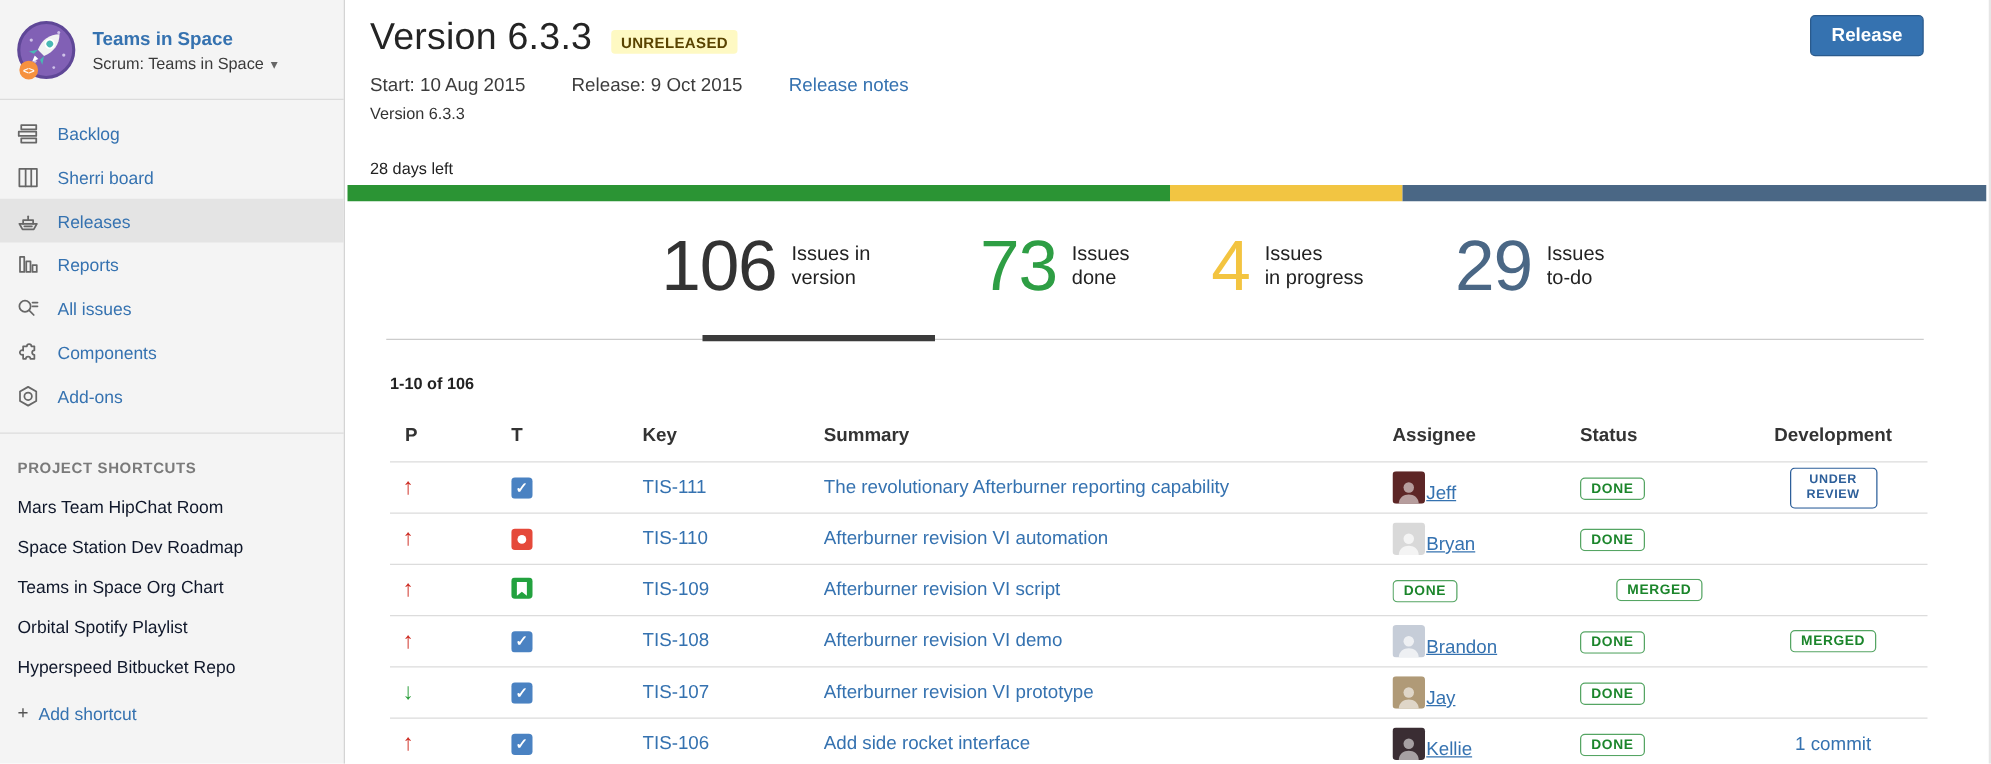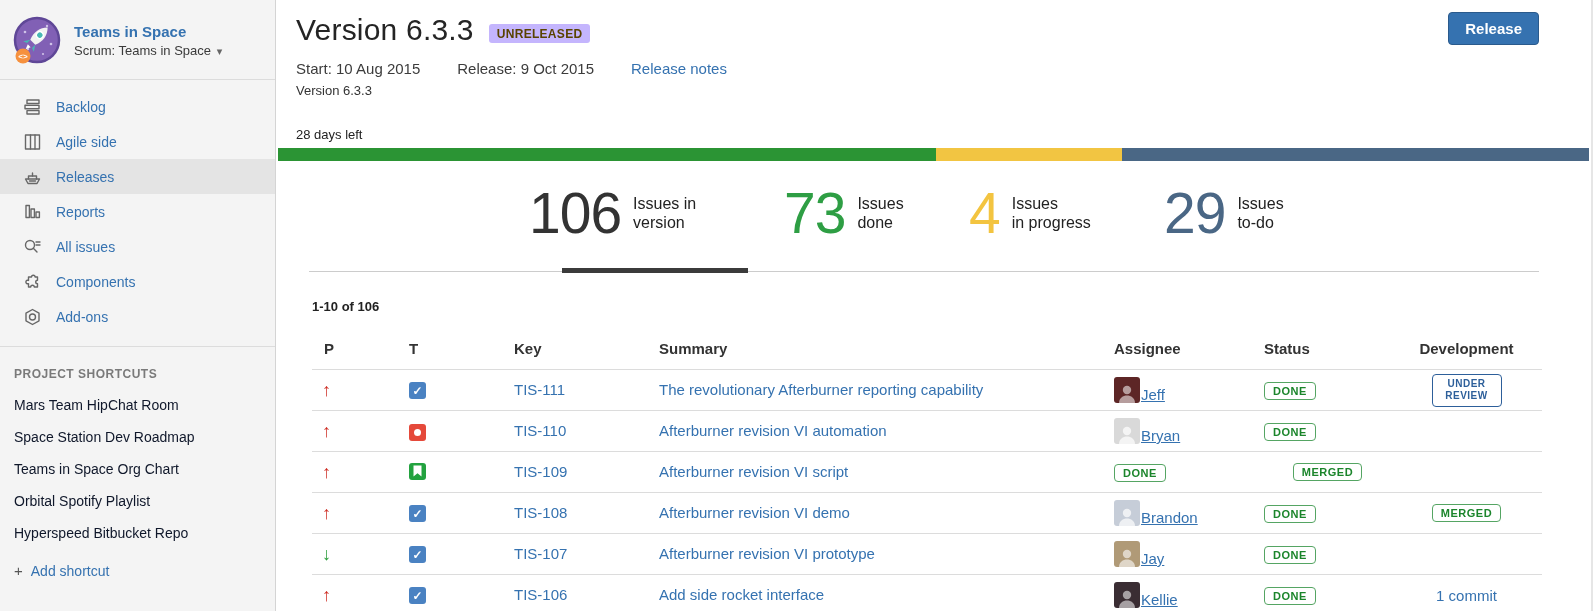--- a/index.html
+++ b/index.html
@@ -10,37 +10,37 @@
   
   .sidebar { width:276px; flex-shrink:0; background:#f4f4f4; border-right:1px solid #d4d4d4; }
   .project-header { display:flex; align-items:center; gap:13px; padding:16px 10px 15px 13px;
     border-bottom:1px solid #dcdcdc; }
   .logo { width:48px; height:48px; flex-shrink:0; position:relative; }
   .project-name { color:#3572b0; font-weight:bold; font-size:15px; }
   .project-sub { color:#3a3a3a; font-size:13px; margin-top:3px; cursor:pointer; }
   .project-sub .caret { color:#666; font-size:11px; margin-left:2px; }
 
   .nav { padding:9px 0 12px 0; border-bottom:1px solid #dcdcdc; }
-  .nav-item { display:flex; align-items:center; gap:14px; height:35px; padding-left:22px;
+  .nav-item { display:flex; align-items:center; gap:14px; height:35px; padding-left:12px;
     font-size:14px; color:#3572b0; cursor:pointer; }
   .nav-item.selected { background:#e4e4e4; }
   .nav-icon { width:20px; height:18px; display:inline-flex; align-items:center; justify-content:center; }
   .nav-icon svg { stroke:#676767; fill:none; stroke-width:1.4; stroke-linejoin:round; stroke-linecap:round; }
 
   .shortcuts { padding:20px 10px 0 14px; }
   .shortcuts-title { color:#7a7a7a; font-size:12px; font-weight:bold; letter-spacing:.5px; }
   .shortcut-link { display:block; color:#0f172a; font-size:14px; margin-top:16px; text-decoration:none; cursor:pointer; }
   .add-shortcut { margin-top:21px; font-size:14px; color:#3572b0; cursor:pointer; display:flex; align-items:center; gap:8px; }
   .add-shortcut .plus { color:#555; font-size:15px; }
 
   
   .main { flex:1; position:relative; min-width:0; }
   .header-row { display:flex; align-items:center; margin:13px 150px 0 20px; }
   .page-title { font-size:30px; font-weight:400; color:#242424; letter-spacing:.2px; }
-  .lozenge-yellow { background:#c4b5fd; color:#594300; font-size:12px; font-weight:bold;
+  .lozenge-yellow { background:#fef9c3; color:#594300; font-size:12px; font-weight:bold;
     letter-spacing:.3px; padding:3px 8px 2px; border-radius:3px; margin-left:15px; margin-top:6px; }
   .release-btn { position:absolute; top:12px; right:54px; background:#3572b0; border:1px solid #2a5a8c;
     color:#fff; font-weight:bold; font-size:15px; padding:7px 16px; border-radius:4px; cursor:pointer;
     font-family:"Liberation Sans", sans-serif; }
 
   .meta-row { display:flex; gap:37px; margin:13px 20px 0 20px; font-size:15px; color:#3c3c3c; }
   .meta-link { color:#3572b0; text-decoration:none; cursor:pointer; }
   .desc-row { margin:6px 20px 0 20px; font-size:13px; color:#333; }
 
   .days-left { margin:29px 20px 0 20px; font-size:13px; color:#222; }
@@ -132,21 +132,21 @@
         <span>Backlog</span>
       </div>
       <div class="nav-item">
         <span class="nav-icon">
           <svg width="19" height="18" viewBox="0 0 18 18">
               <rect x="2" y="2" width="14" height="14"></rect>
               <line x1="7" y1="2" x2="7" y2="16"></line>
               <line x1="11.5" y1="2" x2="11.5" y2="16"></line>
             </svg>
         </span>
-        <span>Agile side</span>
+        <span>Sherri board</span>
       </div>
       <div class="nav-item selected">
         <span class="nav-icon">
           <svg width="19" height="18" viewBox="0 0 18 18">
               <path d="M2 11 h14 l-2.5 4.5 h-9 z"></path>
               <path d="M5 11 V8 h8 v3"></path>
               <line x1="9" y1="8" x2="9" y2="5"></line>
               <line x1="6" y1="13" x2="12" y2="13"></line>
             </svg>
         </span>

